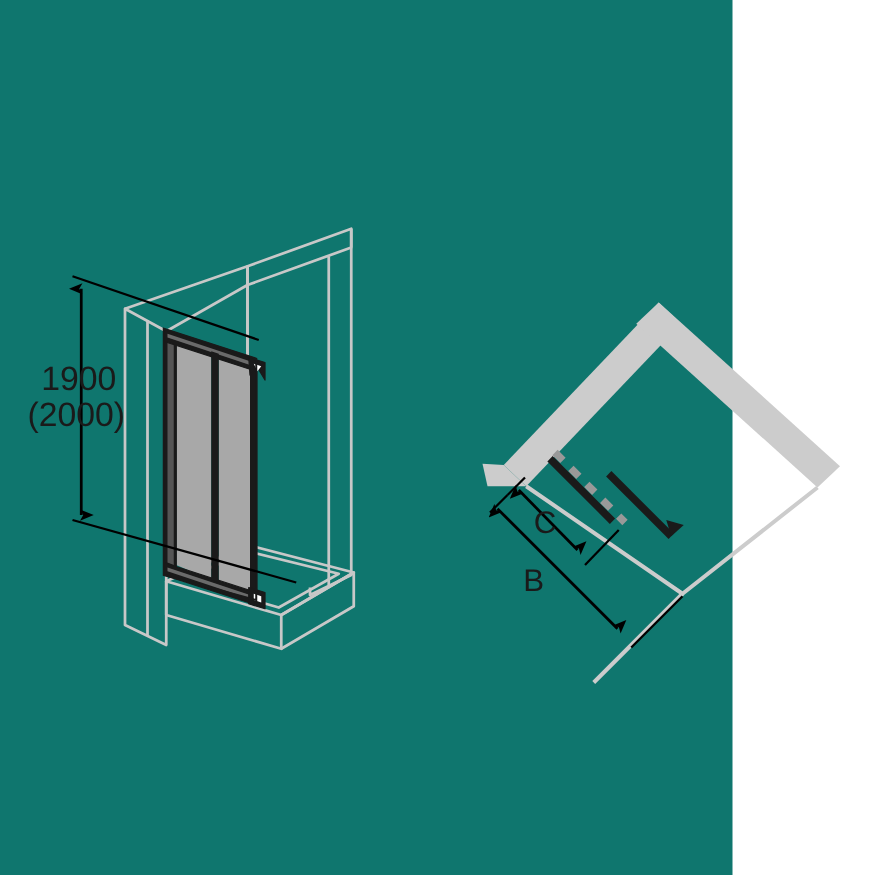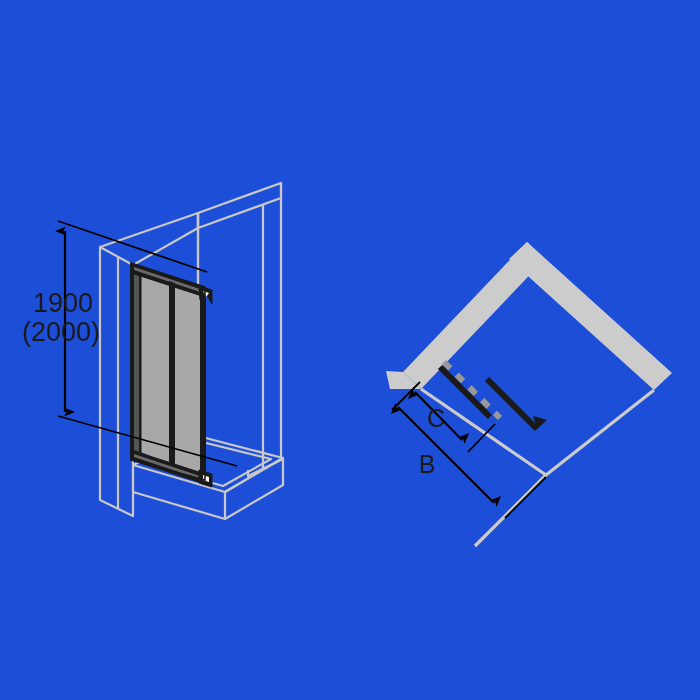--- a/index.html
+++ b/index.html
@@ -9,23 +9,23 @@
     background: #ffffff;
   }
   body {
     width: 700px;
     height: 700px;
     font-family: "Liberation Sans", sans-serif;
     overflow: hidden;
   }
   #drawing-root {
     position: relative;
-    width: 700px;
+    width: 586px;
     height: 700px;
-    background: #1d4ed8;
+    background: #0f766e;
   }
   svg#technical-drawing {
     display: block;
     width: 700px;
     height: 700px;
   }
   .dim-text {
     font-family: "Liberation Sans", sans-serif;
     font-size: 27px;
     fill: #1a1a1a;

